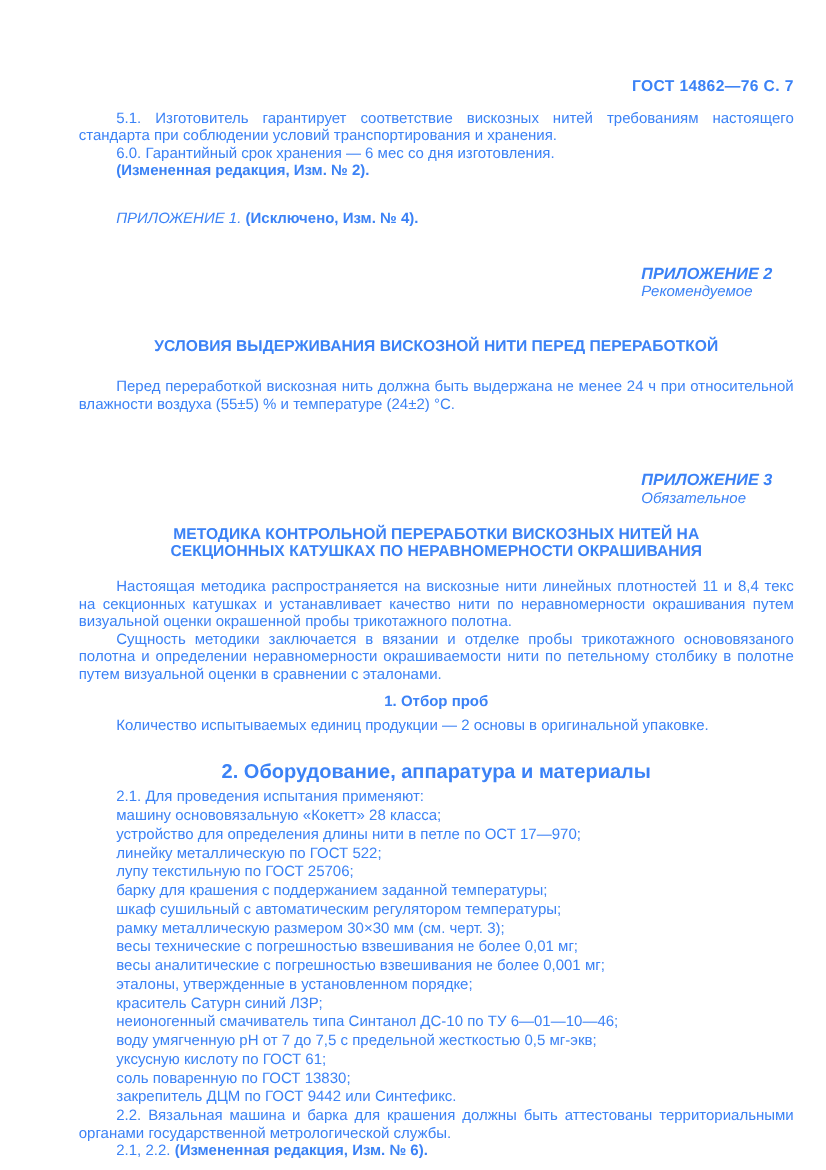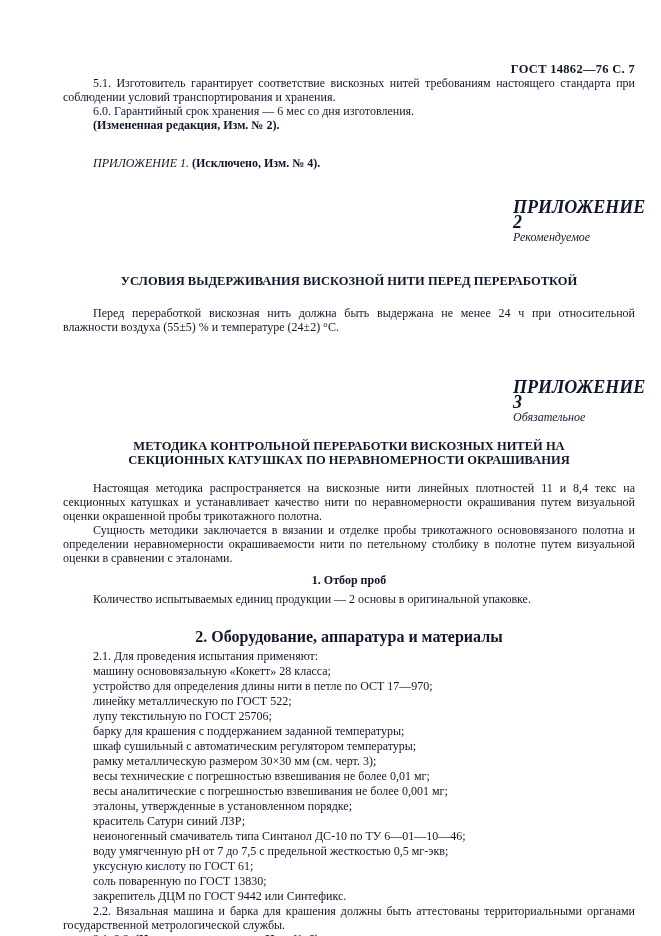--- a/index.html
+++ b/index.html
@@ -2,24 +2,24 @@
 <html><head>
 <meta charset="utf-8">
 <style>
   * { margin: 0; padding: 0; box-sizing: border-box; }
   html, body { background: #ffffff; }
   .page {
     position: relative;
     width: 661px;
     height: 936px;
     background: #ffffff;
-    font-family: Liberation Serif, serif;
+    font-family: Liberation Sans, sans-serif;
     font-size: 12px;
     line-height: 14px;
-    color: #0f172a;
+    color: #3b82f6;
     overflow: hidden;
   }
   .content {
     margin-left: 63px;
     margin-right: 26px; 
   }
   .doc-header {
     padding-top: 62px;
     text-align: right;
     font-weight: bold;
@@ -29,32 +29,32 @@
   .center-heading {
     text-align: center;
     font-weight: bold;
     font-size: 12.5px;
   }
   .sec5-heading { margin-top: 15px; }
   .para {
     text-align: justify;
     text-indent: 30px;
   }
-  .para-first { margin-top: 0; }
+  .para-first { margin-top: 11px; }
   .indent-line { padding-left: 30px; }
   .bold { font-weight: bold; }
   .italic { font-style: italic; }
   .amendment { font-weight: bold; }
   .appendix1-line { margin-top: 24px; }
   .appendix-label {
     margin-left: 450px;
     font-style: italic;
     line-height: 15px;
   }
-  .appendix-label .app-name { font-weight: 600; font-size: 18px; }
+  .appendix-label .app-name { font-weight: 600; font-size: 13px; }
   .app2-label { margin-top: 30px; }
   .app2-title { margin-top: 29px; }
   .app2-body { margin-top: 18px; }
   .app3-label { margin-top: 46px; }
   .app3-title { margin-top: 14px; width: 78%; margin-left: auto; margin-right: auto; }
   .app3-intro1 { margin-top: 14px; }
   .sec1-heading { margin-top: 8px; margin-bottom: 5px; font-size: 12px; }
   .sec2-heading { margin-top: 24px; margin-bottom: 5px; font-size: 16px; }
   .equipment-list { list-style: none; }
   .equipment-list li {

